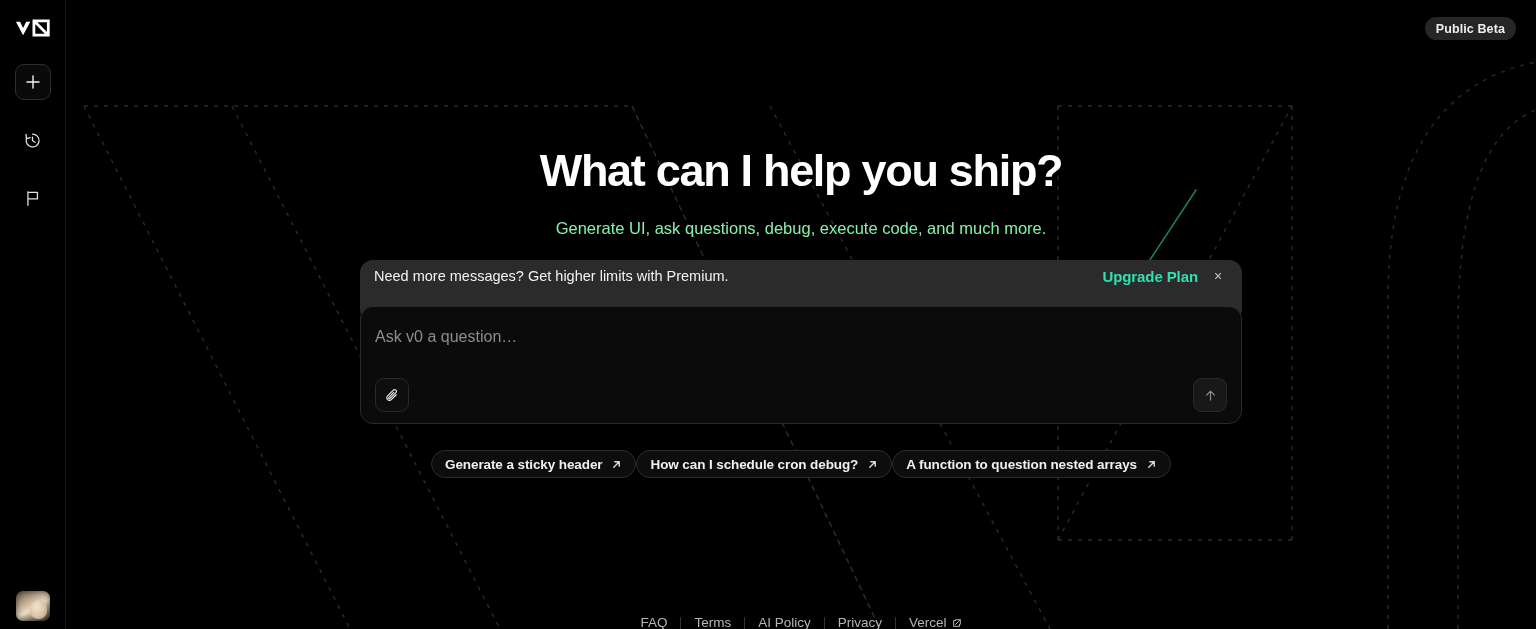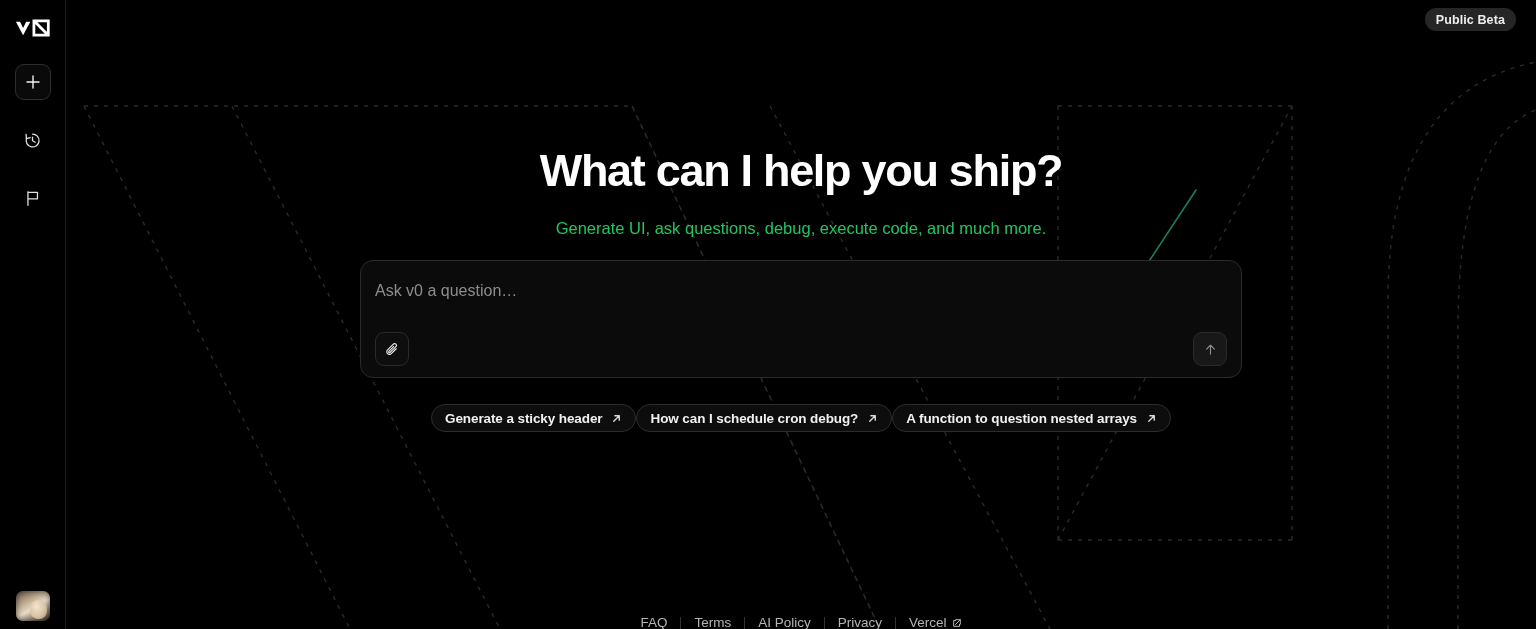--- a/index.html
+++ b/index.html
@@ -88,21 +88,21 @@
     width:48%; height:62%;
     border-radius:50% 50% 45% 45%;
     background: radial-gradient(ellipse at 40% 35%, #f3e4cf 0%, #d9c4a6 55%, #9d8straight 100%);
     background: radial-gradient(ellipse at 40% 35%, #f3e4cf 0%, #d9c4a6 55%, #9d8a70 100%);
     filter: blur(.4px);
   }
 
   
   .beta-badge {
     position: absolute;
-    right: 20px; top: 8px;
+    right: 20px; top: 17px;
     height: 23px;
     padding: 0 11px;
     border-radius: 999px;
     background: #262626;
     color: #ededed;
     font-size: 12.5px;
     font-weight: 600;
     letter-spacing: .1px;
     display: flex; align-items: center;
     z-index: 20;
@@ -126,21 +126,21 @@
     font-weight: 700;
     letter-spacing: -1.3px;
     color: #ffffff;
     line-height: 1;
     text-align: center;
   }
 
   .subhead {
     margin-top: 26px;
     font-size: 16.5px;
-    color: #22c55e;
+    color: #86efac;
     font-weight: 400;
     text-align: center;
   }
 
   
   .composer-wrap {
     position: relative;
     margin-top: 22px;
     width: 882px;
   }
@@ -356,20 +356,27 @@
 
   <div class="beta-badge">Public Beta</div>
 
   <div class="main">
 
     <h1 class="headline">What can I help you ship?</h1>
     <div class="subhead">Generate UI, ask questions, debug, execute code, and much more.</div>
 
     <div class="composer-wrap">
 
+      <div class="upgrade-banner">
+        <div class="upgrade-text">Need more messages? Get higher limits with Premium.</div>
+        <div class="banner-right">
+          <div class="upgrade-link">Upgrade Plan</div>
+          <div class="banner-close">×</div>
+        </div>
+      </div>
 
       <div class="input-box">
         <input class="input-field" type="text" placeholder="Ask v0 a question…" style="">
         <div class="input-row">
           <div class="attach-btn" title="Attach file">
             <svg width="17" height="17" viewBox="0 0 20 20">
               <path d="M14.4 9.1 L8.6 14.9 a3.1 3.1 0 0 1 -4.4 -4.4 L11 3.7 a2.1 2.1 0 0 1 3 3 L7.2 13.5 a1 1 0 0 1 -1.5 -1.4 L11.4 6.4" fill="none" stroke="#f0f0f0" stroke-width="1.3" stroke-linecap="round" stroke-linejoin="round"></path>
             </svg>
           </div>
           <div class="send-btn" title="Send">

